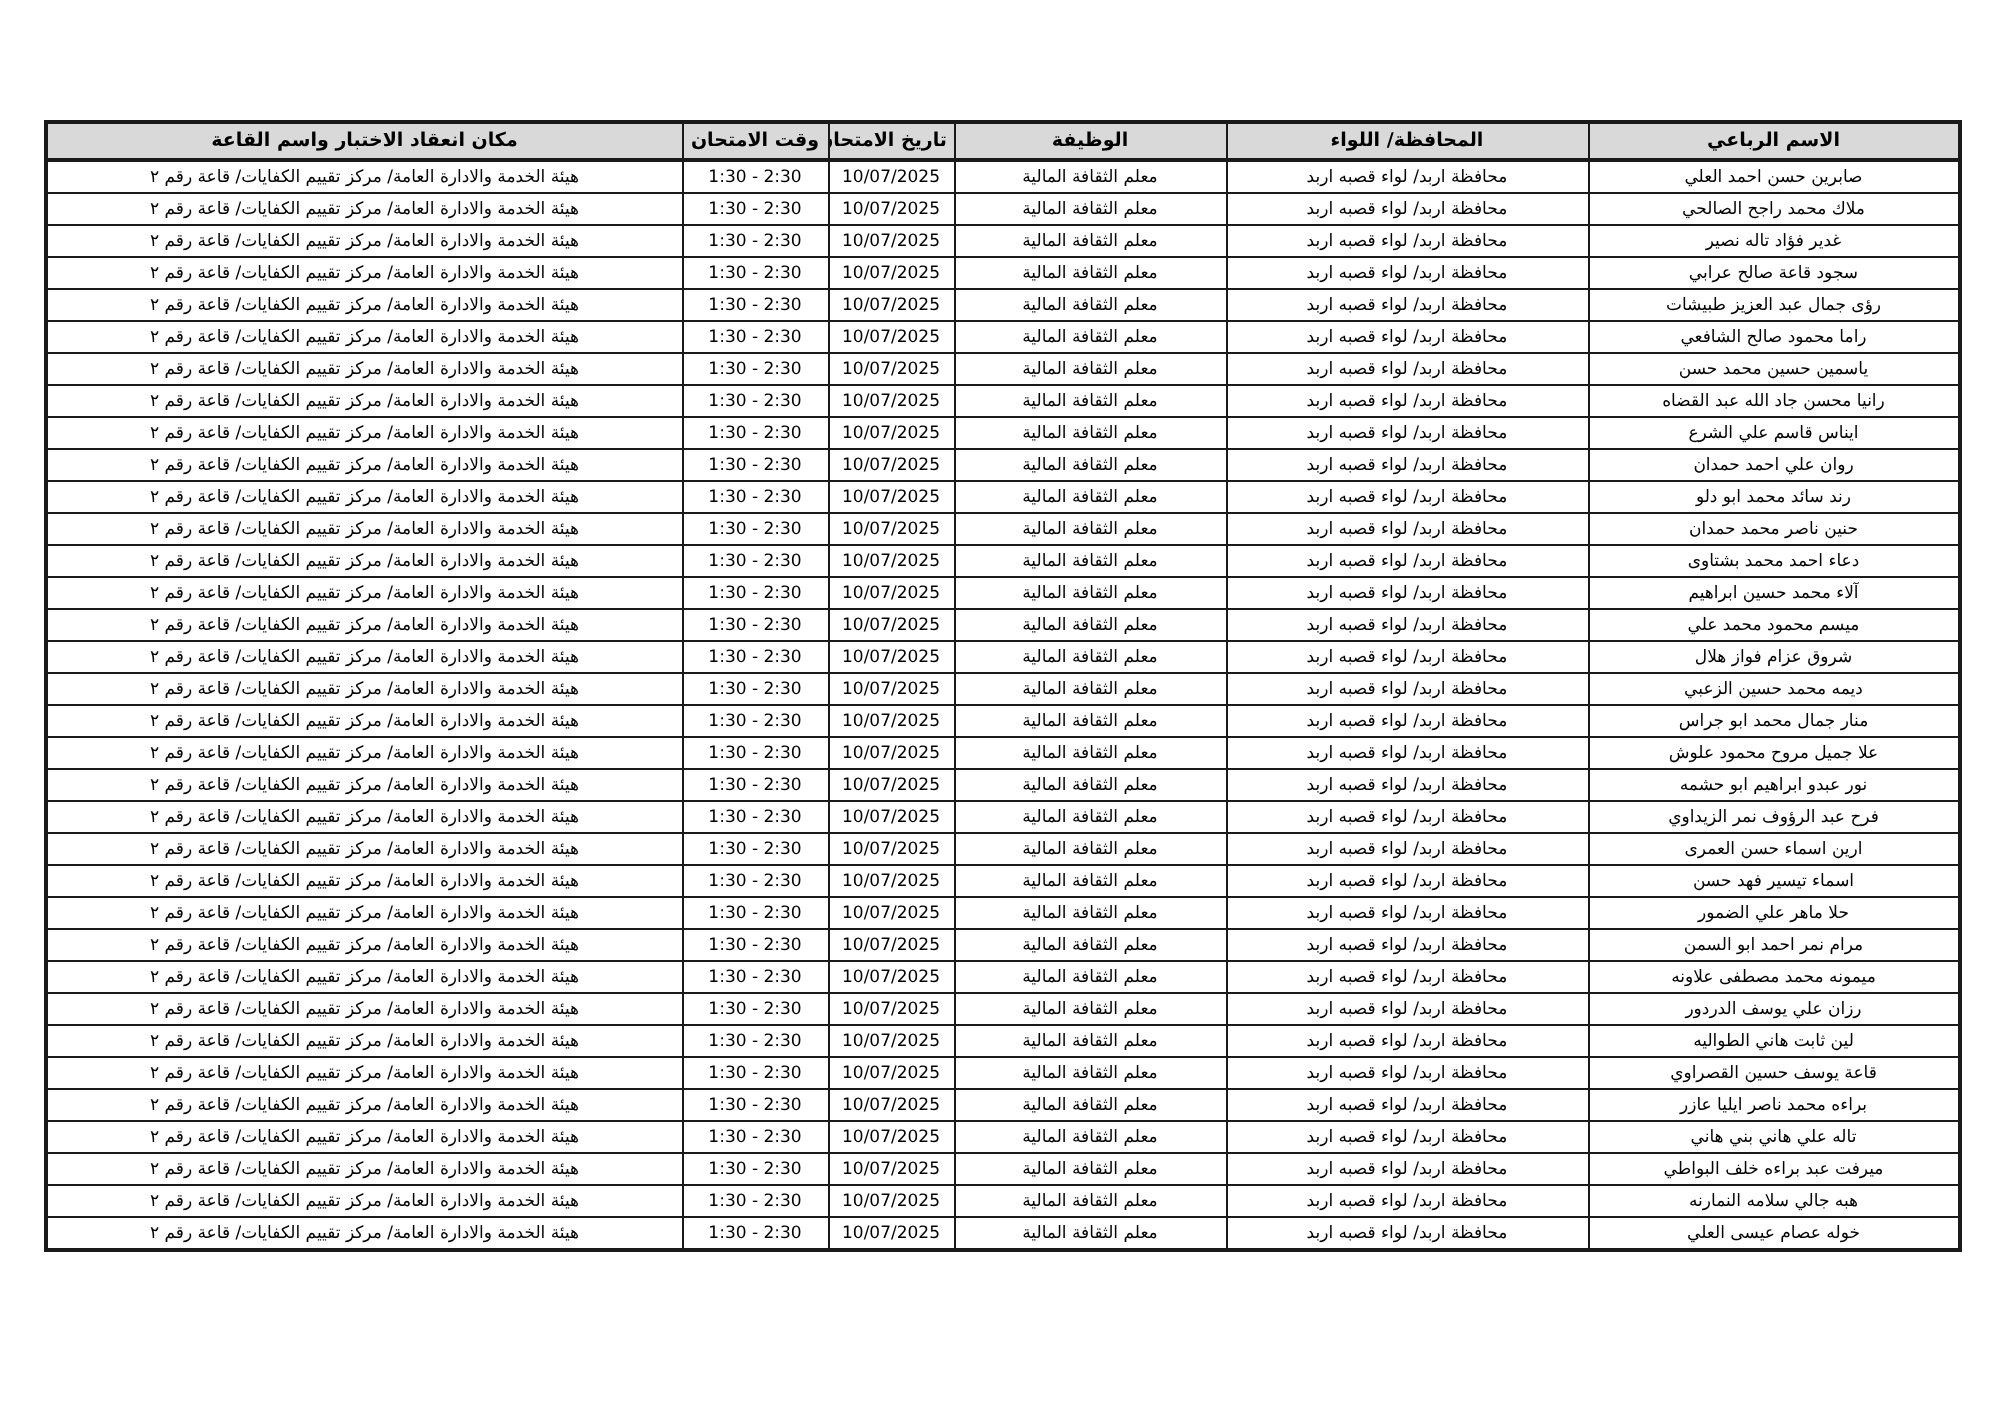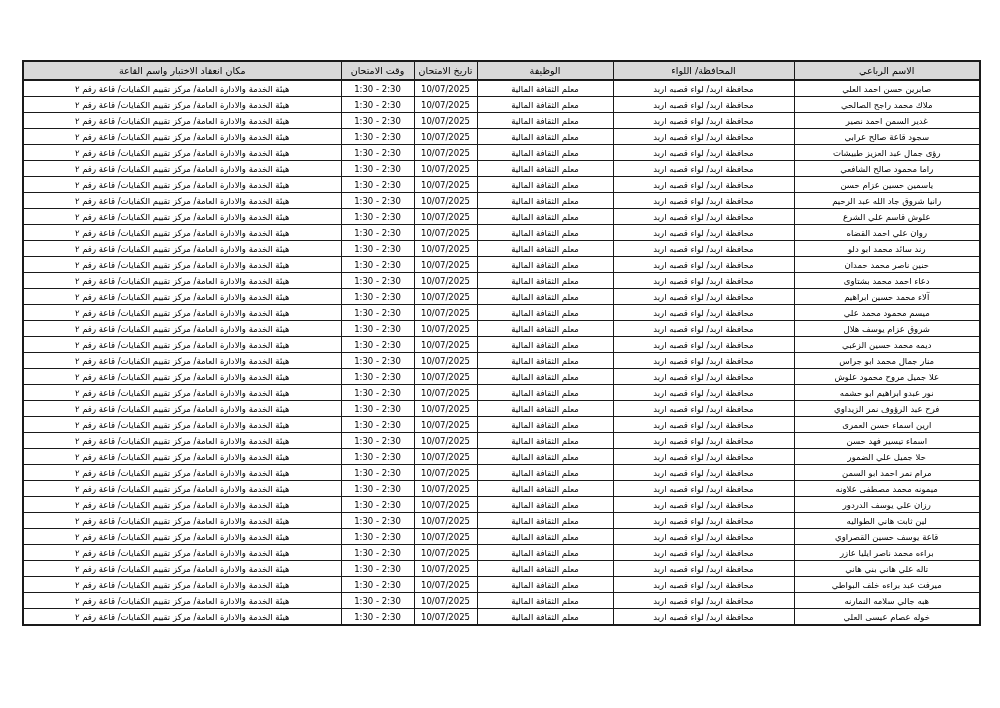--- a/index.html
+++ b/index.html
@@ -34,21 +34,21 @@
     border: 1px solid #1a1a1a;
     padding: 0 3px;
     text-align: center;
     vertical-align: middle;
     white-space: nowrap;
     overflow: hidden;
     color: #000000;
   }
   table.exam-table th {
     background: #d9d9d9;
-    font-weight: normal;
+    font-weight: bold;
     font-size: 9.5px;
     height: 17px;
     border-bottom-width: 2px;
   }
   table.exam-table td {
     font-size: 8.5px;
     height: 15px;
     background: #ffffff;
   }
   td.ltr-cell {
@@ -92,21 +92,21 @@
   </tr>
           <tr>
     <td>ملاك محمد راجح الصالحي</td>
     <td>محافظة اربد/ لواء قصبه اربد</td>
     <td>معلم الثقافة المالية</td>
     <td class="ltr-cell">10/07/2025</td>
     <td class="ltr-cell">1:30 - 2:30</td>
     <td>هيئة الخدمة والادارة العامة/ مركز تقييم الكفايات/ قاعة رقم ٢</td>
   </tr>
           <tr>
-    <td>غدير السمن احمد نصير</td>
+    <td>غدير فؤاد تاله نصير</td>
     <td>محافظة اربد/ لواء قصبه اربد</td>
     <td>معلم الثقافة المالية</td>
     <td class="ltr-cell">10/07/2025</td>
     <td class="ltr-cell">1:30 - 2:30</td>
     <td>هيئة الخدمة والادارة العامة/ مركز تقييم الكفايات/ قاعة رقم ٢</td>
   </tr>
           <tr>
     <td>سجود قاعة صالح عرابي</td>
     <td>محافظة اربد/ لواء قصبه اربد</td>
     <td>معلم الثقافة المالية</td>
@@ -124,45 +124,45 @@
   </tr>
           <tr>
     <td>راما محمود صالح الشافعي</td>
     <td>محافظة اربد/ لواء قصبه اربد</td>
     <td>معلم الثقافة المالية</td>
     <td class="ltr-cell">10/07/2025</td>
     <td class="ltr-cell">1:30 - 2:30</td>
     <td>هيئة الخدمة والادارة العامة/ مركز تقييم الكفايات/ قاعة رقم ٢</td>
   </tr>
           <tr>
-    <td>ياسمين حسين عزام حسن</td>
-    <td>محافظة اربد/ لواء قصبه اربد</td>
-    <td>معلم الثقافة المالية</td>
-    <td class="ltr-cell">10/07/2025</td>
-    <td class="ltr-cell">1:30 - 2:30</td>
-    <td>هيئة الخدمة والادارة العامة/ مركز تقييم الكفايات/ قاعة رقم ٢</td>
-  </tr>
-          <tr>
-    <td>رانيا شروق جاد الله عبد الرحيم</td>
-    <td>محافظة اربد/ لواء قصبه اربد</td>
-    <td>معلم الثقافة المالية</td>
-    <td class="ltr-cell">10/07/2025</td>
-    <td class="ltr-cell">1:30 - 2:30</td>
-    <td>هيئة الخدمة والادارة العامة/ مركز تقييم الكفايات/ قاعة رقم ٢</td>
-  </tr>
-          <tr>
-    <td>علوش قاسم علي الشرع</td>
-    <td>محافظة اربد/ لواء قصبه اربد</td>
-    <td>معلم الثقافة المالية</td>
-    <td class="ltr-cell">10/07/2025</td>
-    <td class="ltr-cell">1:30 - 2:30</td>
-    <td>هيئة الخدمة والادارة العامة/ مركز تقييم الكفايات/ قاعة رقم ٢</td>
-  </tr>
-          <tr>
-    <td>روان علي احمد القضاه</td>
+    <td>ياسمين حسين محمد حسن</td>
+    <td>محافظة اربد/ لواء قصبه اربد</td>
+    <td>معلم الثقافة المالية</td>
+    <td class="ltr-cell">10/07/2025</td>
+    <td class="ltr-cell">1:30 - 2:30</td>
+    <td>هيئة الخدمة والادارة العامة/ مركز تقييم الكفايات/ قاعة رقم ٢</td>
+  </tr>
+          <tr>
+    <td>رانيا محسن جاد الله عبد القضاه</td>
+    <td>محافظة اربد/ لواء قصبه اربد</td>
+    <td>معلم الثقافة المالية</td>
+    <td class="ltr-cell">10/07/2025</td>
+    <td class="ltr-cell">1:30 - 2:30</td>
+    <td>هيئة الخدمة والادارة العامة/ مركز تقييم الكفايات/ قاعة رقم ٢</td>
+  </tr>
+          <tr>
+    <td>ايناس قاسم علي الشرع</td>
+    <td>محافظة اربد/ لواء قصبه اربد</td>
+    <td>معلم الثقافة المالية</td>
+    <td class="ltr-cell">10/07/2025</td>
+    <td class="ltr-cell">1:30 - 2:30</td>
+    <td>هيئة الخدمة والادارة العامة/ مركز تقييم الكفايات/ قاعة رقم ٢</td>
+  </tr>
+          <tr>
+    <td>روان علي احمد حمدان</td>
     <td>محافظة اربد/ لواء قصبه اربد</td>
     <td>معلم الثقافة المالية</td>
     <td class="ltr-cell">10/07/2025</td>
     <td class="ltr-cell">1:30 - 2:30</td>
     <td>هيئة الخدمة والادارة العامة/ مركز تقييم الكفايات/ قاعة رقم ٢</td>
   </tr>
           <tr>
     <td>رند سائد محمد ابو دلو</td>
     <td>محافظة اربد/ لواء قصبه اربد</td>
     <td>معلم الثقافة المالية</td>
@@ -196,21 +196,21 @@
   </tr>
           <tr>
     <td>ميسم محمود محمد علي</td>
     <td>محافظة اربد/ لواء قصبه اربد</td>
     <td>معلم الثقافة المالية</td>
     <td class="ltr-cell">10/07/2025</td>
     <td class="ltr-cell">1:30 - 2:30</td>
     <td>هيئة الخدمة والادارة العامة/ مركز تقييم الكفايات/ قاعة رقم ٢</td>
   </tr>
           <tr>
-    <td>شروق عزام يوسف هلال</td>
+    <td>شروق عزام فواز هلال</td>
     <td>محافظة اربد/ لواء قصبه اربد</td>
     <td>معلم الثقافة المالية</td>
     <td class="ltr-cell">10/07/2025</td>
     <td class="ltr-cell">1:30 - 2:30</td>
     <td>هيئة الخدمة والادارة العامة/ مركز تقييم الكفايات/ قاعة رقم ٢</td>
   </tr>
           <tr>
     <td>ديمه محمد حسين الزعبي</td>
     <td>محافظة اربد/ لواء قصبه اربد</td>
     <td>معلم الثقافة المالية</td>
@@ -260,21 +260,21 @@
   </tr>
           <tr>
     <td>اسماء تيسير فهد حسن</td>
     <td>محافظة اربد/ لواء قصبه اربد</td>
     <td>معلم الثقافة المالية</td>
     <td class="ltr-cell">10/07/2025</td>
     <td class="ltr-cell">1:30 - 2:30</td>
     <td>هيئة الخدمة والادارة العامة/ مركز تقييم الكفايات/ قاعة رقم ٢</td>
   </tr>
           <tr>
-    <td>حلا جميل علي الضمور</td>
+    <td>حلا ماهر علي الضمور</td>
     <td>محافظة اربد/ لواء قصبه اربد</td>
     <td>معلم الثقافة المالية</td>
     <td class="ltr-cell">10/07/2025</td>
     <td class="ltr-cell">1:30 - 2:30</td>
     <td>هيئة الخدمة والادارة العامة/ مركز تقييم الكفايات/ قاعة رقم ٢</td>
   </tr>
           <tr>
     <td>مرام نمر احمد ابو السمن</td>
     <td>محافظة اربد/ لواء قصبه اربد</td>
     <td>معلم الثقافة المالية</td>

